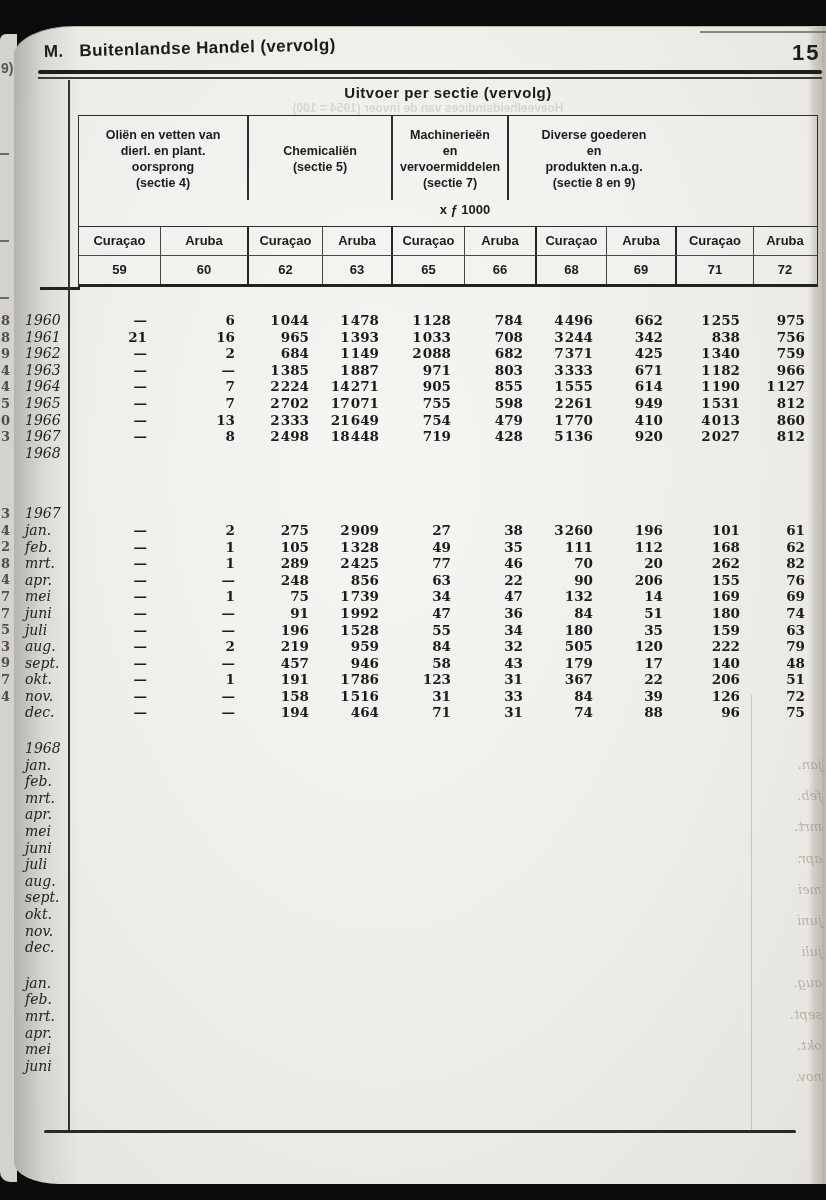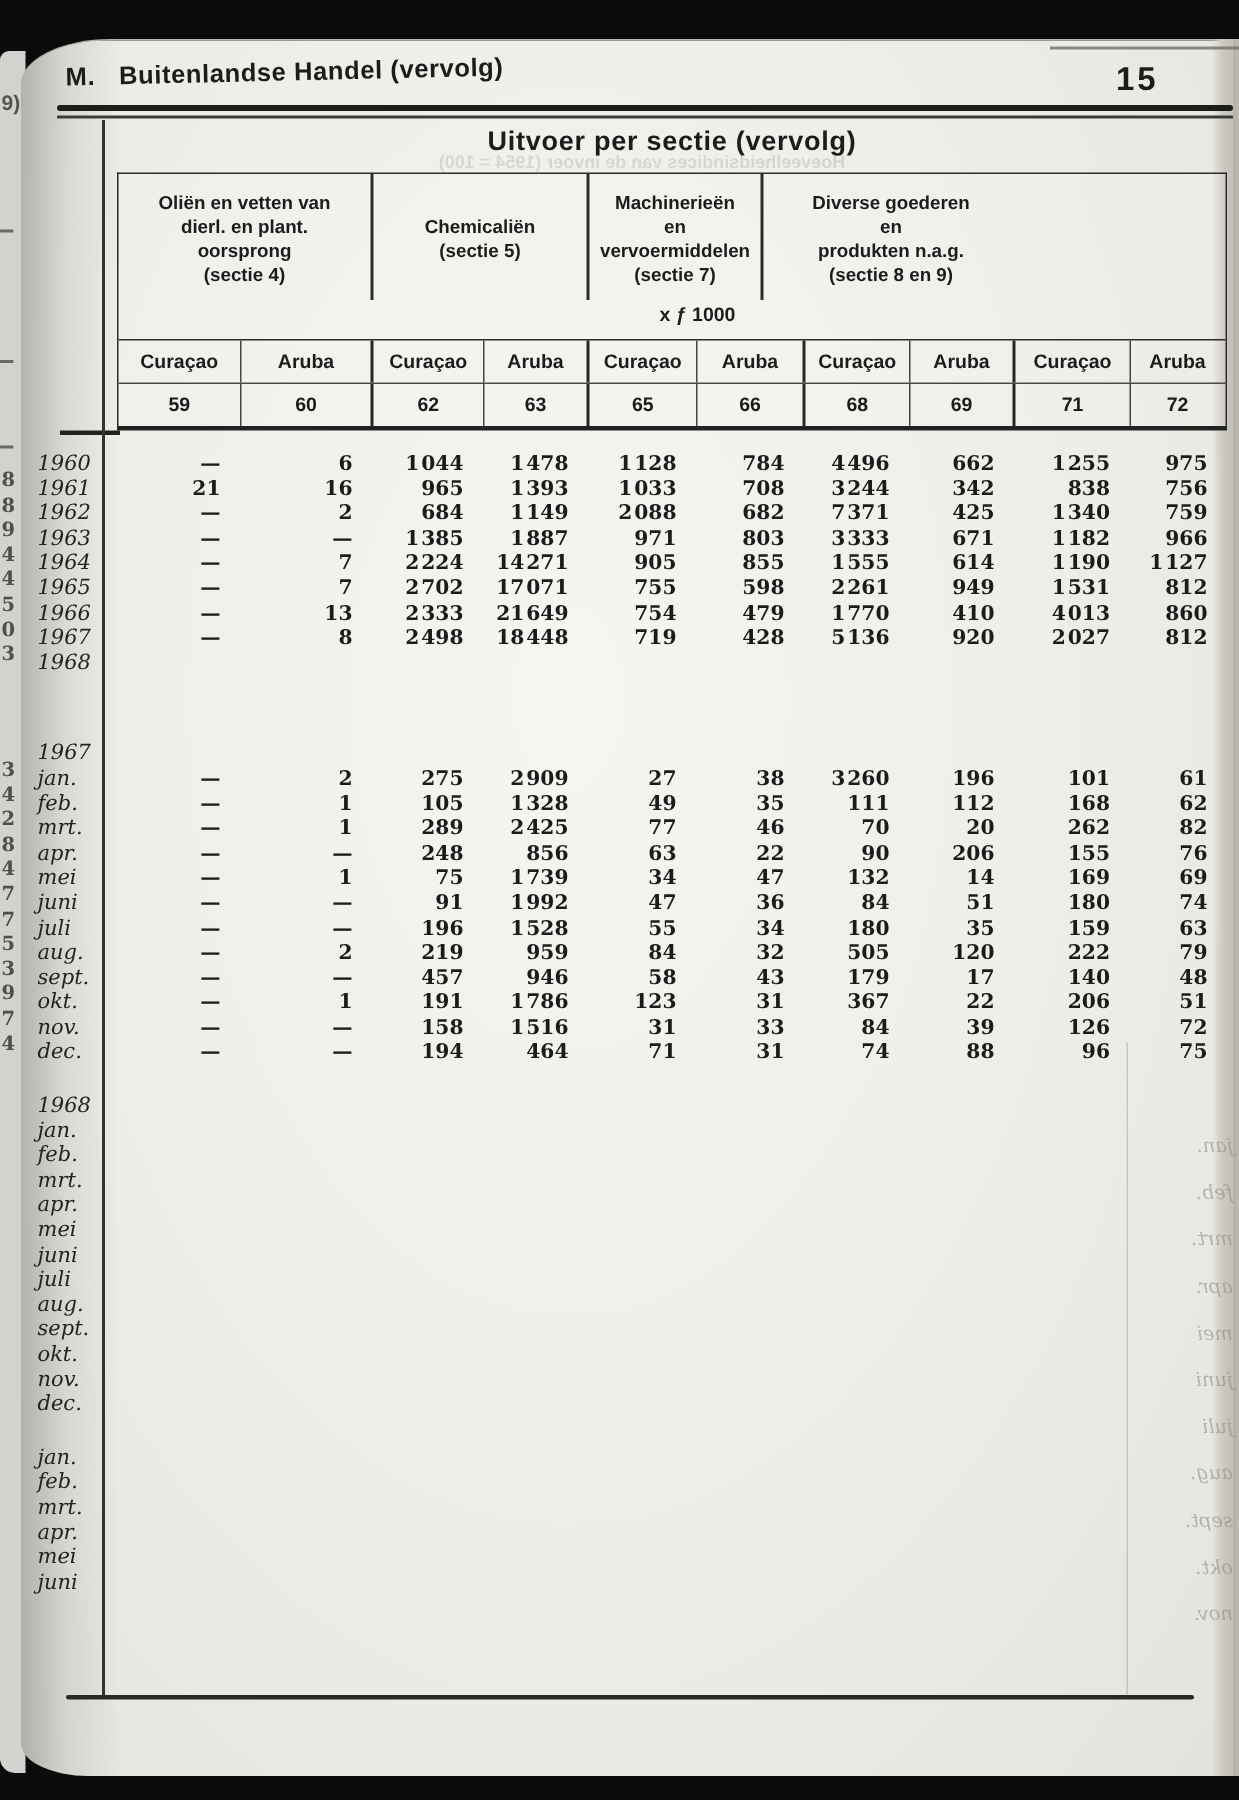--- a/index.html
+++ b/index.html
@@ -21,26 +21,26 @@
            border-radius:60px 0 0 45px / 30px 0 0 22px; }
   .edge-band { right:0; top:26px; width:18px; height:1158px;
            background:linear-gradient(90deg, rgba(160,156,146,0) 0%, #cfccc5 35%, #c3c0b8 70%, #d6d3cc 100%);
            box-shadow: inset -4px 0 0 rgba(120,116,106,.25); }
 
   
   .topline  { left:700px; top:31px; width:126px; height:2px; background:#6f6e69; opacity:.8; }
   .pheader  { left:44px; top:42px; transform:rotate(-1.3deg); transform-origin:left bottom;
               font-weight:bold; font-size:17px; letter-spacing:.4px; white-space:nowrap; }
   .pheader .mlabel { margin-right:16px; }
-  .pagenum  { left:744px; top:40px; font-weight:bold; font-size:22px; letter-spacing:2px; }
+  .pagenum  { left:792px; top:40px; font-weight:bold; font-size:22px; letter-spacing:2px; }
   .rule-thick { left:38px; top:70px; width:784px; height:4px; background:#1d1d1c; border-radius:2px; }
   .rule-thin  { left:38px; top:77px; width:784px; height:1.5px; background:#3c3c3a; }
 
   .ttitle { left:78px; top:84px; width:740px; text-align:center;
-            font-weight:bold; font-size:18px; letter-spacing:.5px; }
+            font-weight:bold; font-size:15px; letter-spacing:.5px; }
   .ghost-caption { left:78px; top:101px; width:700px; text-align:center;
             transform:scaleX(-1); opacity:.13; font-weight:bold; font-size:12px; color:#30302c; }
 
   
   .thead { left:78px; top:115px; width:740px; background:rgba(255,255,255,.14);
            border:1.6px solid #2c2c2c; border-bottom:3px solid #222; }
   .group-row { display:flex; height:84px; }
   .gc { flex:none; display:flex; align-items:center; justify-content:center; text-align:center;
         font-weight:bold; font-size:12.5px; line-height:1.28; white-space:pre-line;
         border-right:2px solid #2c2c2c; padding-top:2px; }
@@ -56,21 +56,21 @@
   .cc.gEnd { border-right:2px solid #262626; }
   .cc:last-child { border-right:none; }
   .w0{width:82px}.w1{width:88px}.w2{width:74px}.w3{width:70px}.w4{width:72px}
   .w5{width:72px}.w6{width:70px}.w7{width:70px}.w8{width:77px}.w9{width:62px}
 
   .rule-ext { left:40px; top:287px; width:40px; height:3px; background:#222; }
   .vrule    { left:68px; top:80px; width:1.6px; height:1052px; background:#333; }
   .bottom-rule { left:44px; top:1130px; width:752px; height:2.5px; background:#292927; border-radius:2px; }
 
   
-  .tbody { left:22px; top:301px; width:796px; }
+  .tbody { left:22px; top:312px; width:796px; }
   .sec1 { margin-top:44px; } .sec2 { margin-top:19px; } .sec3 { margin-top:19px; }
   .row { display:grid; grid-template-columns:56px 82px 88px 74px 70px 72px 72px 70px 70px 77px 65px;
          height:16.6px; line-height:16.4px; }
   .lbl { font-family:"DejaVu Serif", serif; font-style:italic; font-size:14px;
          color:#23231f; padding-left:3px; white-space:nowrap; }
   .val { font-family:"DejaVu Serif", serif; font-weight:bold; font-size:13.5px;
          text-align:right; padding-right:13px; word-spacing:-3.5px; color:#1b1b1b; white-space:nowrap; }
 
   
   .ghost-vline { left:751px; top:695px; width:1.2px; height:436px; background:rgba(105,103,96,.28); }

